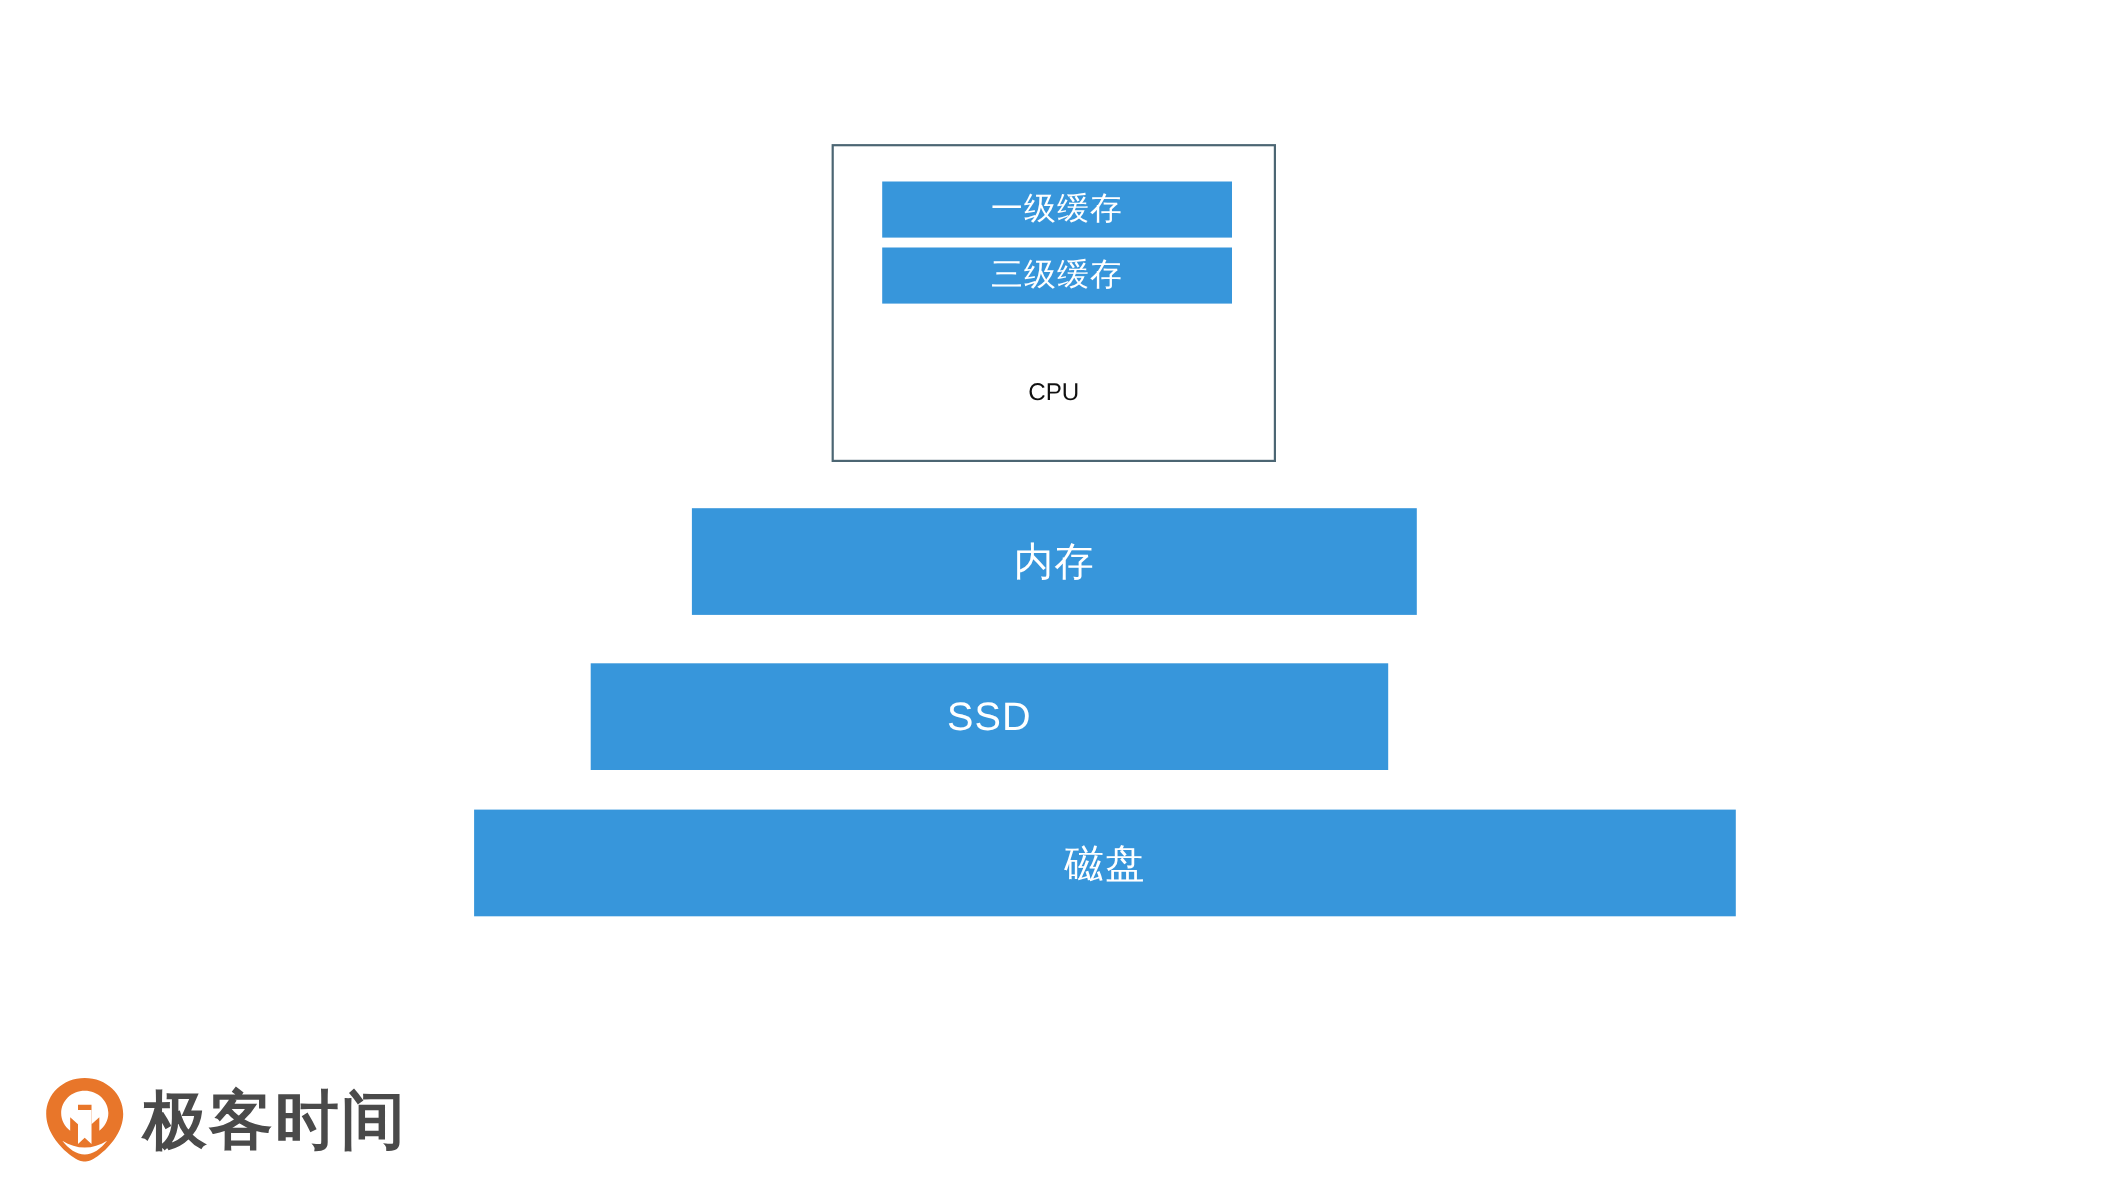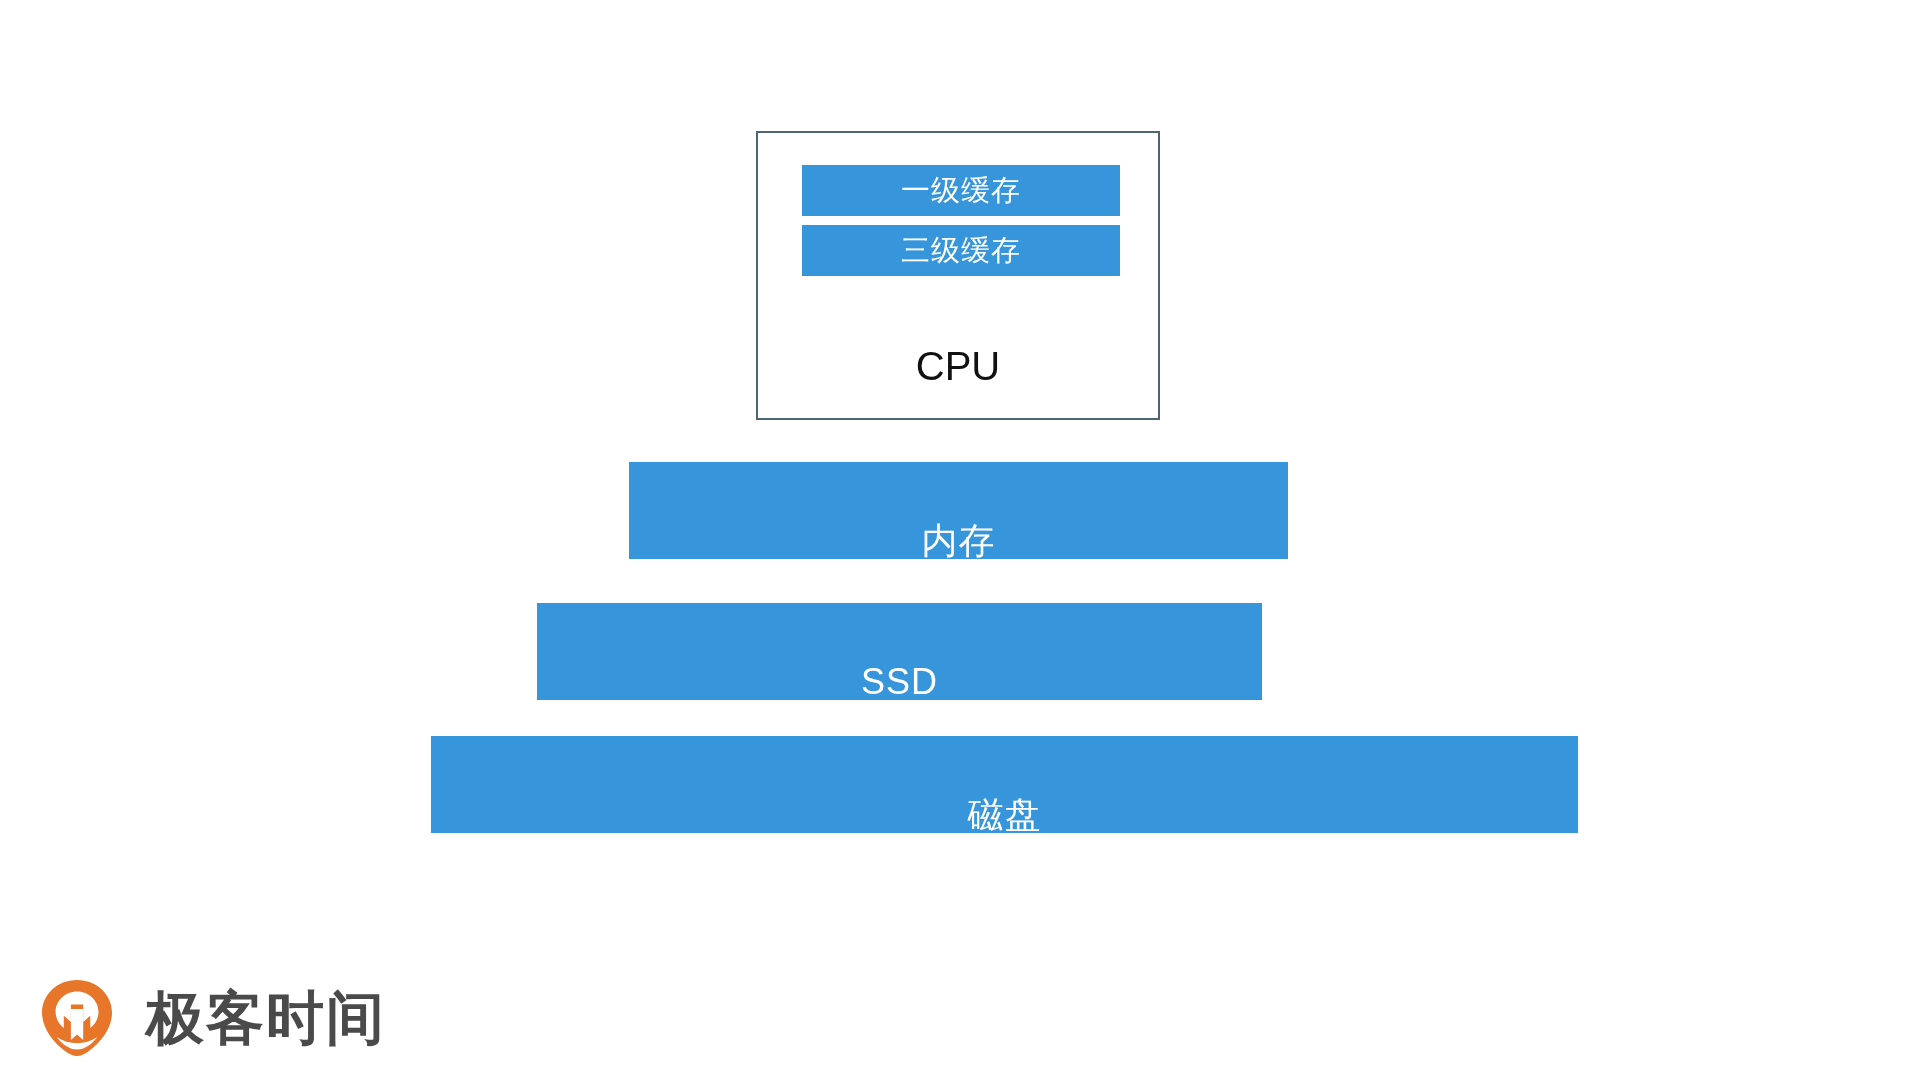--- a/index.html
+++ b/index.html
@@ -59,31 +59,31 @@
   }
   .cache-bar:last-child { margin-bottom: 0; }
 
   .cpu-label {
     position: absolute;
     left: 0;
     right: 0;
     top: 213px;
     text-align: center;
     color: #111111;
-    font-size: 40px;
+    font-size: 22px;
     line-height: 1;
     font-weight: 400;
   }
 
   
   .tier {
     position: absolute;
     background: #3796DB;
     display: flex;
-    align-items: flex-end;
+    align-items: center;
     justify-content: center;
     color: #ffffff;
     font-size: 36px;
     line-height: 1;
     letter-spacing: 1px;
     font-weight: 400;
   }
 
   .tier-memory {
     left: 629px;
@@ -107,21 +107,21 @@
   }
 
   
   .logo {
     position: absolute;
     left: 40px;
     top: 978px;
     height: 80px;
     display: flex;
     align-items: center;
-    gap: 32px;
+    gap: 16px;
   }
   .logo-mark {
     width: 74px;
     height: 80px;
     flex: 0 0 auto;
     display: block;
   }
   .logo-wordmark {
     font-size: 58px;
     line-height: 1;

